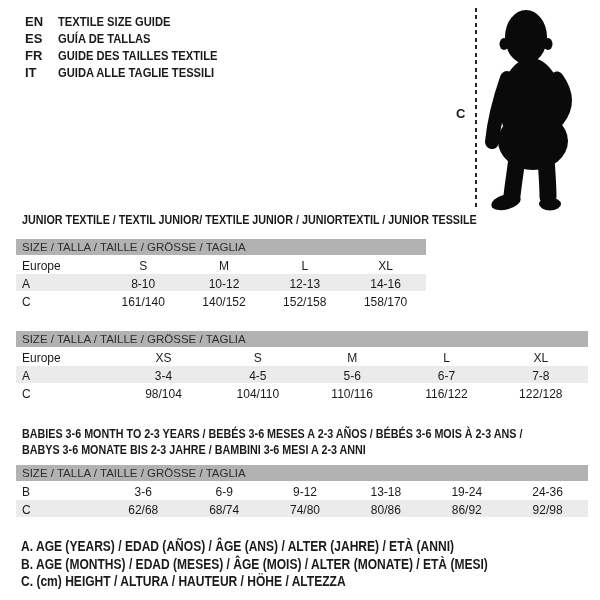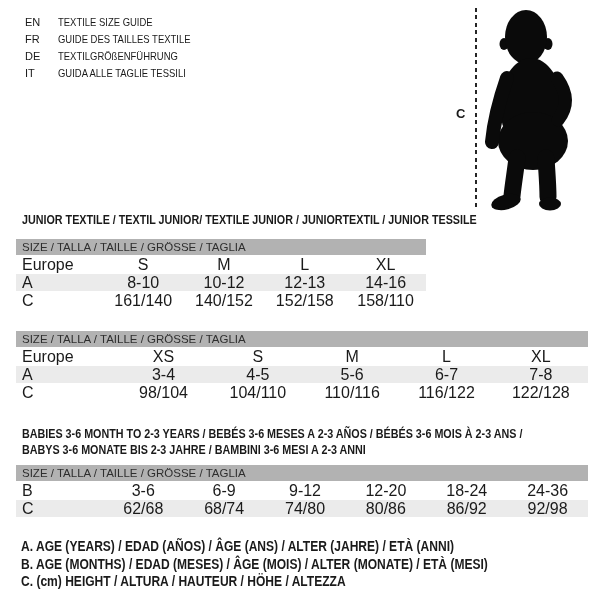--- a/index.html
+++ b/index.html
@@ -11,66 +11,66 @@
     position:relative;
     overflow:hidden;
   }
   .page { position:absolute; inset:0; width:600px; height:600px; background:#fff; }
 
   
   .cond { display:inline-block; transform:scaleX(.86); transform-origin:0 50%; white-space:nowrap; }
 
   
   .lang-block { position:absolute; left:25px; top:13px; }
-  .lang-row { display:flex; height:17px; align-items:center; font-weight:400; font-size:11px; }
+  .lang-row { display:flex; height:17px; align-items:center; font-weight:700; font-size:13px; }
   .lang-code { width:33px; flex:none; }
 
   
   .fig-label { position:absolute; left:456px; top:106px; font-size:13px; font-weight:700; }
   .dash-line { position:absolute; left:475px; top:8px; width:2px; height:199px;
     background:repeating-linear-gradient(to bottom,#262626 0 4px,transparent 4px 7.5px); }
   .silhouette { position:absolute; left:479px; top:6px; width:114px; height:208px; color:var(--sil,#0a0a0a); }
 
   
   .tbl { position:absolute; left:16px; }
   .tbl1 { top:212px; width:410px; }
   .tbl2 { top:320px; width:572px; }
   .tbl3 { top:426px; width:572px; }
   .tbl-title { font-weight:700; font-size:12.5px; line-height:16px; padding-left:6px; }
   .title-line { height:16px; white-space:nowrap; }
   .tbl-band { margin-top:11px; height:16px; background:var(--band,#b2b2b2); font-size:11.5px;
     color:#2e2e2e; display:flex; align-items:center; padding-left:6px; margin-bottom:1px; }
   .tbl3 .tbl-band { margin-top:7px; }
-  .tbl-row { display:flex; height:17px; align-items:flex-start; font-size:16px; margin-bottom:1px; }
+  .tbl-row { display:flex; height:17px; align-items:flex-end; font-size:12px; margin-bottom:1px; }
   .tbl-row.shaded { background:var(--shade,#ebebeb); }
   .cell { flex:1; text-align:center; white-space:nowrap; }
   .cell.label-cell { text-align:left; padding-left:6px; }
   .sub { font-size:8px; position:relative; top:3px; }
 
   
   .notes { position:absolute; left:21px; top:538px; }
   .note-row { height:17.5px; font-weight:700; font-size:14px; line-height:17.5px; white-space:nowrap; }
 </style>
 </head>
 <body>
 
 <div class="page">
 
   <div class="lang-block" id="lang-block">
       <div class="lang-row">
         <span class="lang-code">EN</span>
         <span class="cond">TEXTILE SIZE GUIDE</span>
       </div>
       <div class="lang-row">
+        <span class="lang-code">ES</span>
+        <span class="cond">GUÍA DE TALLAS</span>
+      </div>
+      <div class="lang-row">
         <span class="lang-code">FR</span>
         <span class="cond">GUIDE DES TAILLES TEXTILE</span>
-      </div>
-      <div class="lang-row">
-        <span class="lang-code">DE</span>
-        <span class="cond">TEXTILGRÖßENFÜHRUNG</span>
       </div>
       <div class="lang-row">
         <span class="lang-code">IT</span>
         <span class="cond">GUIDA ALLE TAGLIE TESSILI</span>
       </div>
     </div>
 
   <span class="fig-label">C</span>
   <div class="dash-line"></div>
 
@@ -114,21 +114,21 @@
           <span class="cell">8-10</span>
           <span class="cell">10-12</span>
           <span class="cell">12-13</span>
           <span class="cell">14-16</span>
         </div>
         <div class="tbl-row">
           <span class="cell label-cell">C</span>
           <span class="cell">161/140</span>
           <span class="cell">140/152</span>
           <span class="cell">152/158</span>
-          <span class="cell">158/110</span>
+          <span class="cell">158/170</span>
         </div>
       </div>
       <div class="tbl tbl2">
         <div class="tbl-band">
           <span>SIZE / TALLA / TAILLE / GRÖSSE / TAGLIA</span>
         </div>
         <div class="tbl-row">
           <span class="cell label-cell">Europe</span>
           <span class="cell">XS</span>
           <span class="cell">S</span>
@@ -159,22 +159,22 @@
           <div class="title-line"><span class="cond"><span>BABYS 3-6 MONATE BIS 2-3 JAHRE / BAMBINI 3-6 MESI A 2-3 ANNI</span></span></div>
         </div>
         <div class="tbl-band">
           <span>SIZE / TALLA / TAILLE / GRÖSSE / TAGLIA</span>
         </div>
         <div class="tbl-row">
           <span class="cell label-cell">B</span>
           <span class="cell">3-6</span>
           <span class="cell">6-9</span>
           <span class="cell">9-12</span>
-          <span class="cell">12-20</span>
-          <span class="cell">18-24</span>
+          <span class="cell">13-18</span>
+          <span class="cell">19-24</span>
           <span class="cell">24-36</span>
         </div>
         <div class="tbl-row shaded">
           <span class="cell label-cell">C</span>
           <span class="cell">62/68</span>
           <span class="cell">68/74</span>
           <span class="cell">74/80</span>
           <span class="cell">80/86</span>
           <span class="cell">86/92</span>
           <span class="cell">92/98</span>

